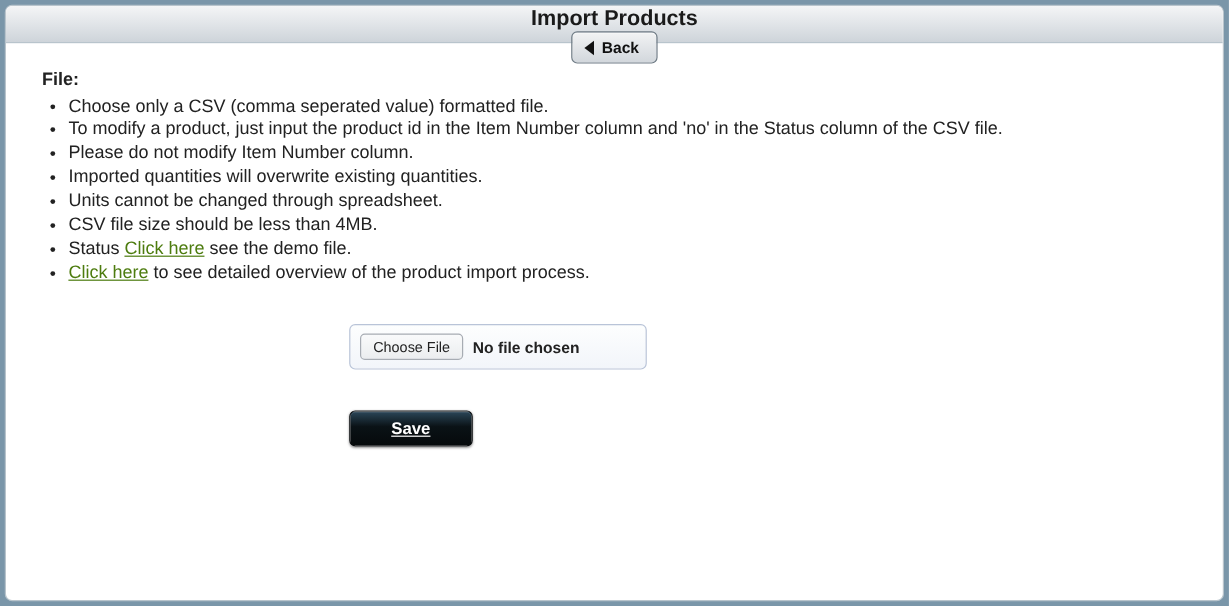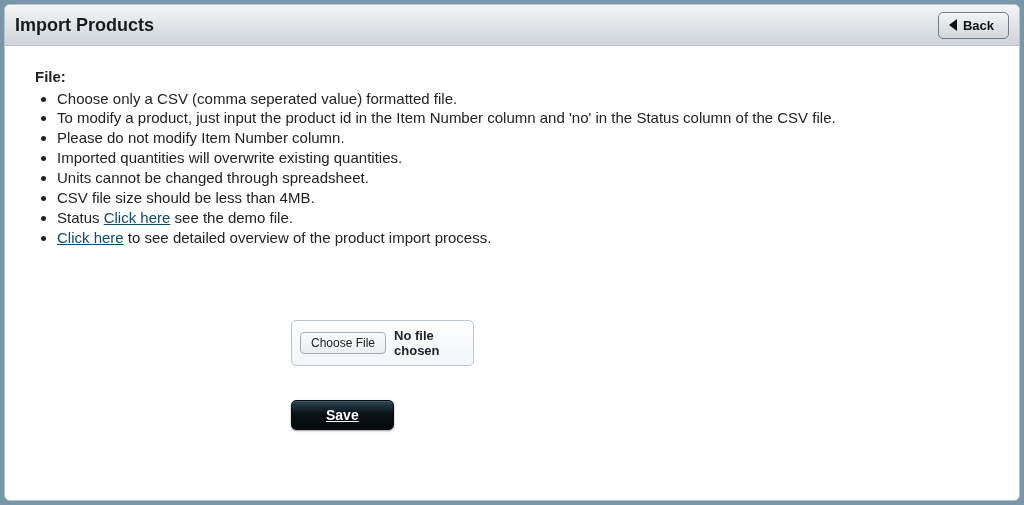--- a/index.html
+++ b/index.html
@@ -22,27 +22,28 @@
     width: 100%;
     height: 100%;
     background: #fff;
     border: 1px solid #b8c4cc;
     border-radius: 6px;
     display: flex;
     flex-direction: column;
     overflow: hidden;
   }
   .titlebar {
-    height: 41px;
+    height: 31px;
     background: linear-gradient(#f4f5f6, #ced4da);
     border-bottom: 1px solid #b8c4cc;
     display: flex;
     align-items: center;
     justify-content: space-between;
     padding: 0 10px 0 10px;
+    flex-direction: column;
   }
   .titlebar h1 {
     margin: 0;
     font-size: 18px;
     font-weight: bold;
     color: #1a1a1a;
   }
   .back-btn {
     background: linear-gradient(#f2f3f4, #d2d7dc);
     border: 1px solid #6f7b85;
@@ -77,28 +78,28 @@
   }
   .content ul {
     margin: 2px 0 0 0;
     padding-left: 22px;
     line-height: 1.26;
   }
   .content li {
     padding: 0.5px 0;
   }
   .content a {
-    color: #0c4a6e;
+    color: #4d7c0f;
     text-decoration: underline;
     cursor: pointer;
   }
   .file-area {
-    margin-top: 72px;
+    margin-top: 32px;
     margin-left: 256px;
-    width: 183px;
+    width: 248px;
   }
   .file-box {
     border: 1px solid #b9c4d8;
     border-radius: 5px;
     background: linear-gradient(#fdfefe, #f2f5fa);
     padding: 7px 8px;
     display: flex;
     align-items: center;
     gap: 8px;
   }

